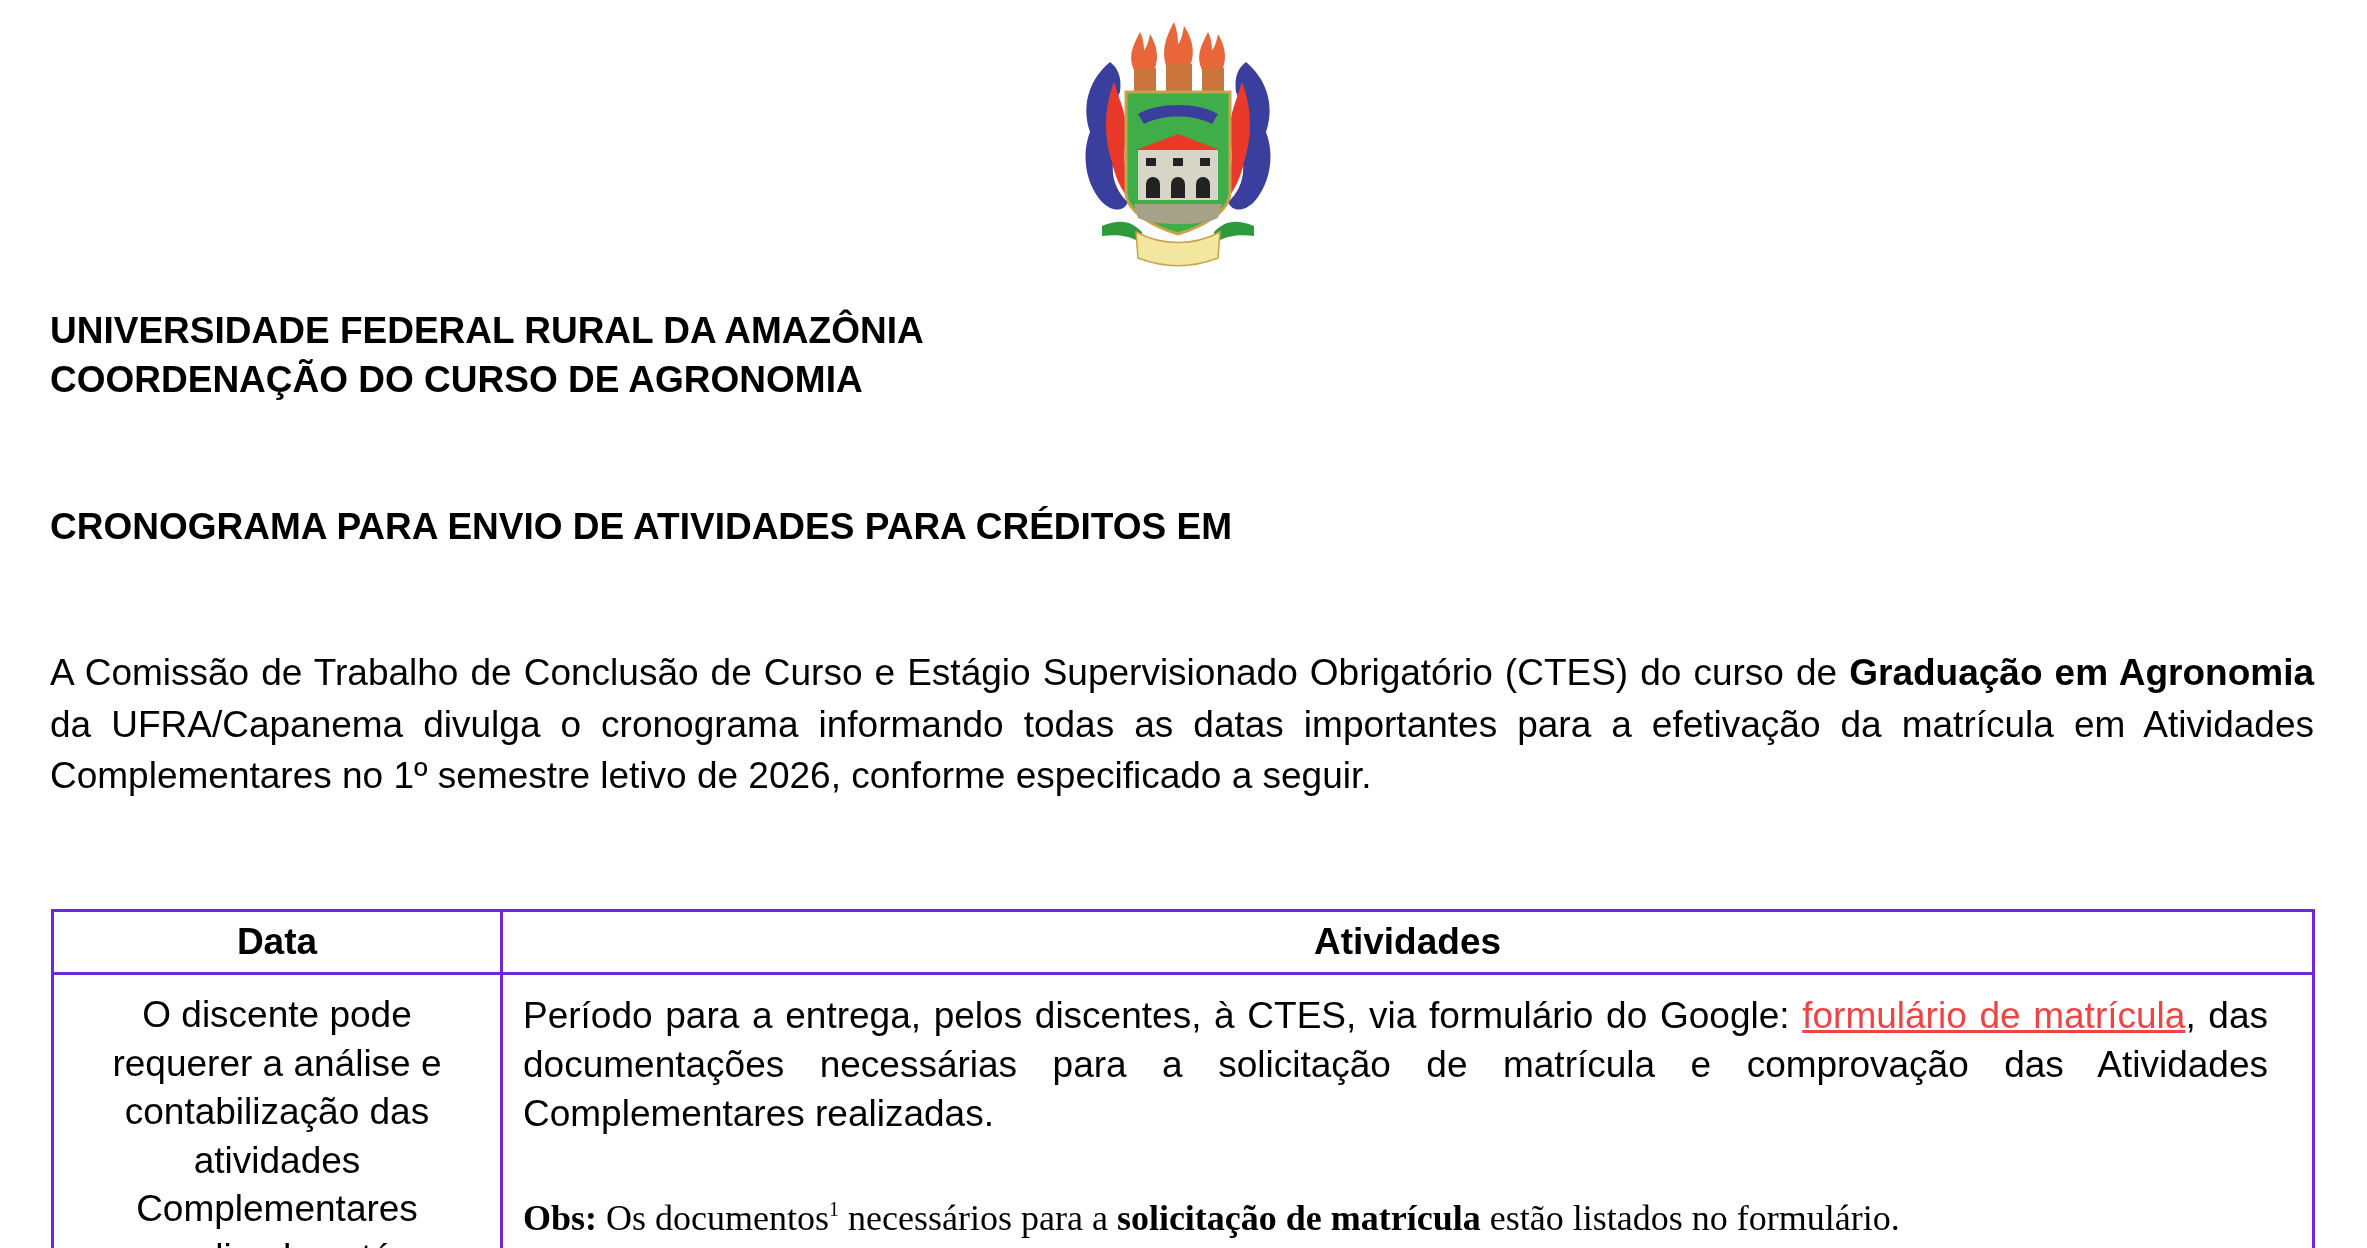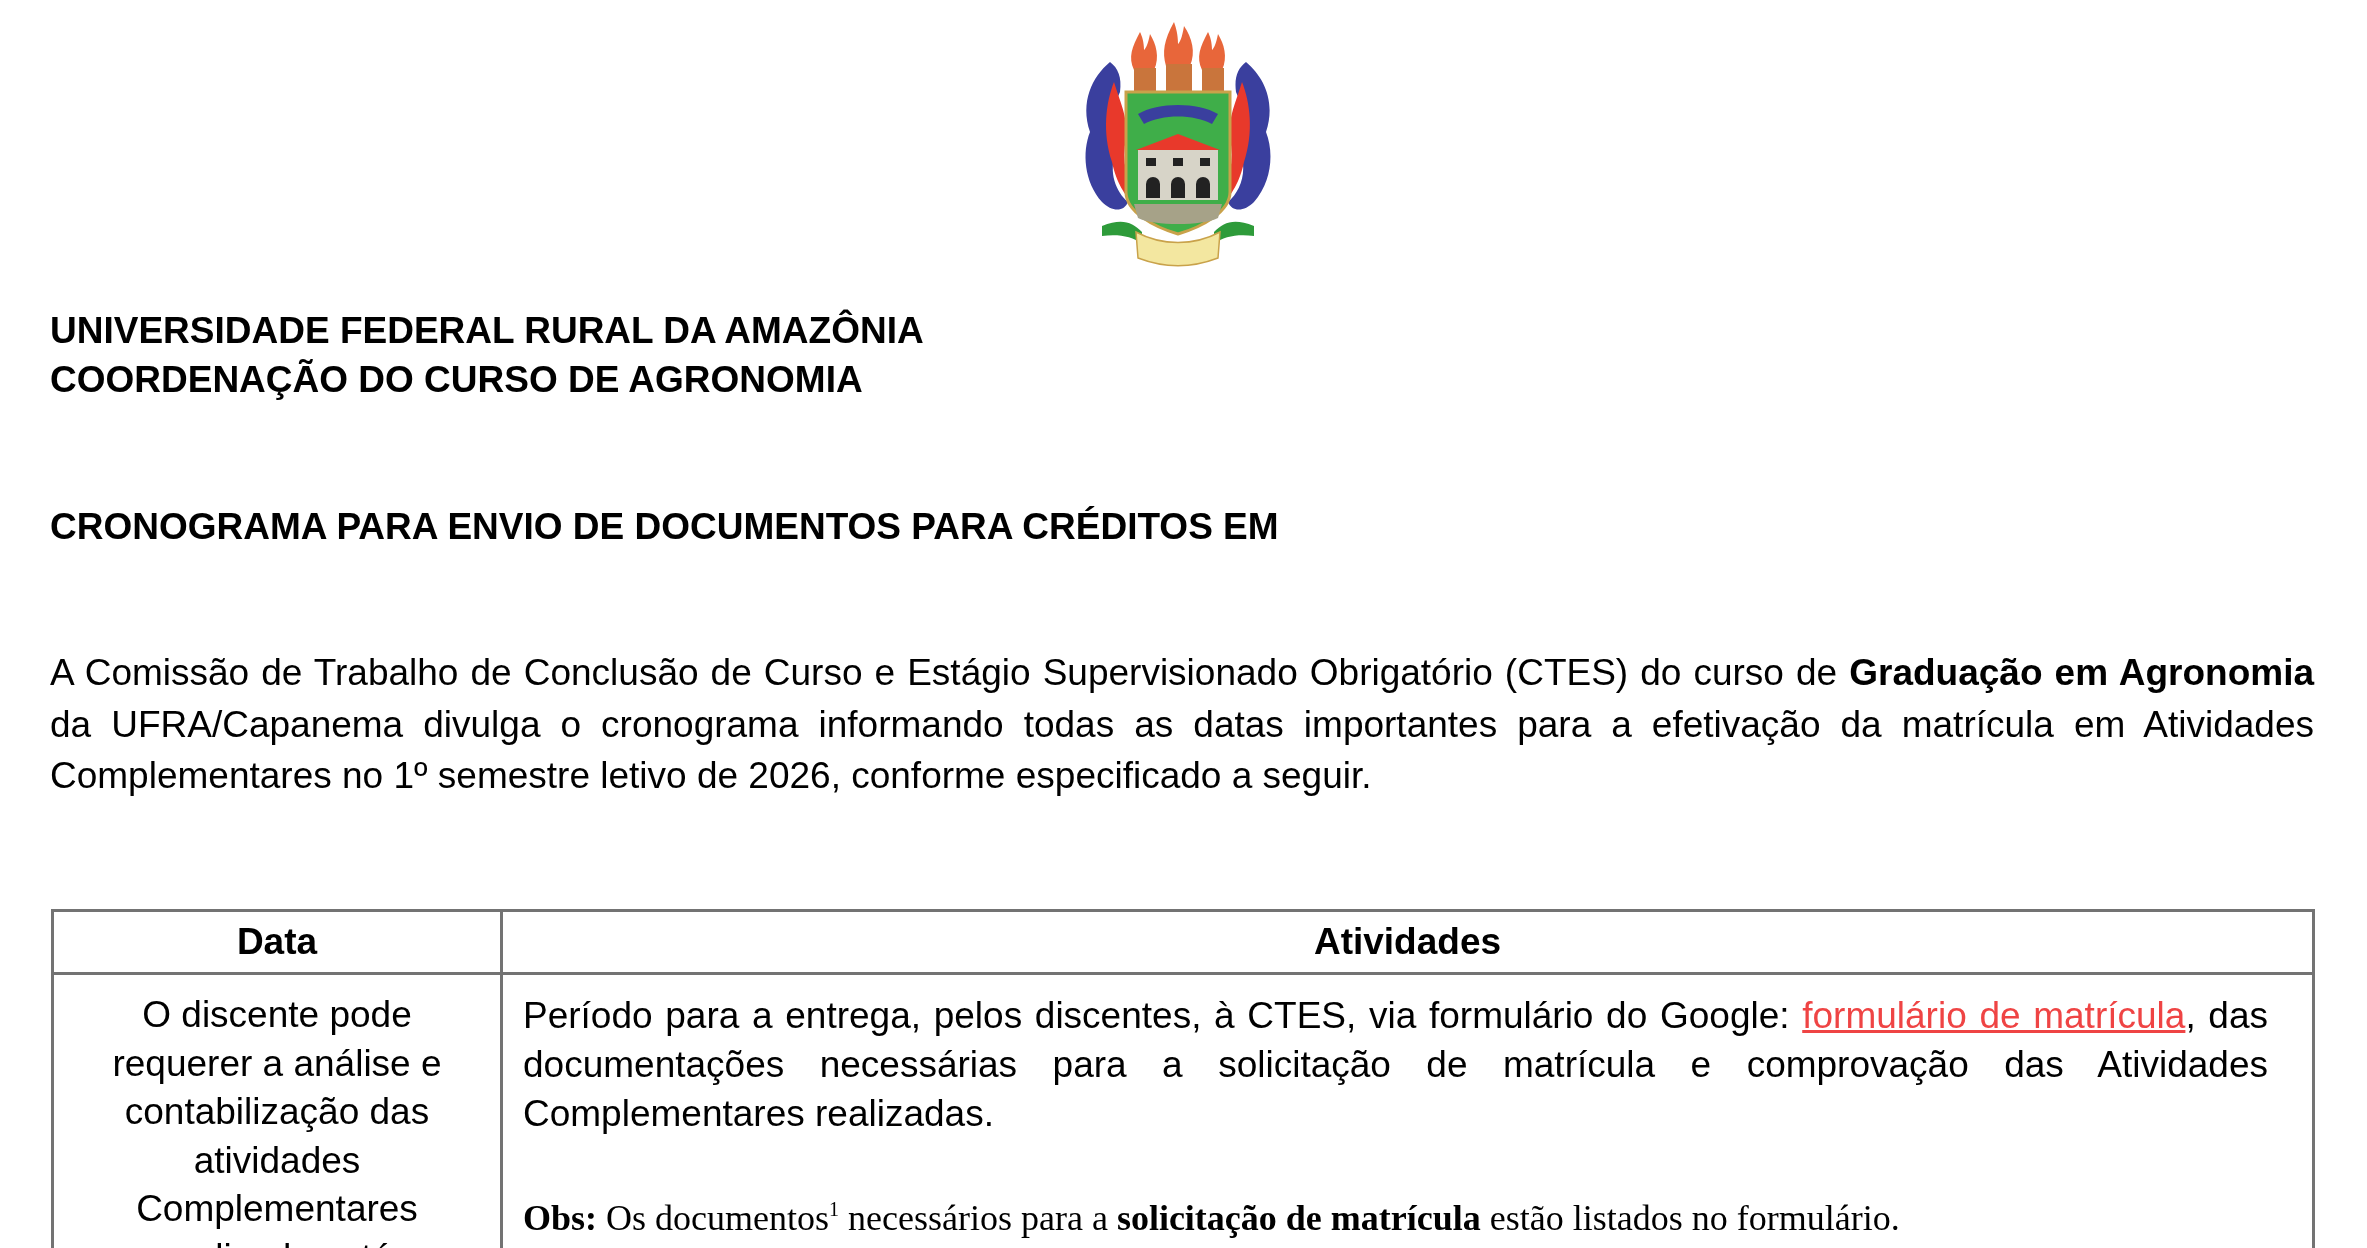--- a/index.html
+++ b/index.html
@@ -18,21 +18,21 @@
   .intro {
     position: absolute; left: 50px; top: 647px; width: 2264px;
     font-size: 37px; line-height: 51.5px; text-align: justify;
   }
   .intro b { font-weight: bold; }
   table.sched {
     position: absolute; left: 51px; top: 909px; width: 2264px;
     border-collapse: collapse; table-layout: fixed;
   }
   table.sched td, table.sched th {
-    border: 3px solid #737373; vertical-align: top; padding: 0;
+    border: 3px solid #6d28d9; vertical-align: top; padding: 0;
   }
   table.sched th {
     height: 60px; font-size: 37px; font-weight: bold; text-align: center; vertical-align: middle;
   }
   .col-data { width: 449px; }
   .cell-data {
     font-size: 37px; line-height: 48.5px; text-align: center; padding: 16px 14px 0 14px !important;
   }
   .cell-act {
     font-size: 37px; line-height: 49px; text-align: justify; padding: 16px 44px 0 20px !important;
@@ -84,21 +84,21 @@
     <path d="M74 210 C100 224,132 224,158 210 L156 236 C130 246,102 246,76 236Z" fill="#f3e7a0" stroke="#c9a24a" stroke-width="1.5"></path>
   </svg>
 </div>
 
 <div class="hdr hdr1">
   <div>UNIVERSIDADE FEDERAL RURAL DA AMAZÔNIA</div>
   <div>COORDENAÇÃO DO CURSO DE AGRONOMIA</div>
 </div>
 
 <div class="hdr hdr2">
-  <div>CRONOGRAMA PARA ENVIO DE DOCUMENTOS PARA CRÉDITOS EM</div>
+  <div>CRONOGRAMA PARA ENVIO DE ATIVIDADES PARA CRÉDITOS EM</div>
 </div>
 
 <div class="intro"><span>A Comissão de Trabalho de Conclusão de Curso e Estágio Supervisionado Obrigatório (CTES) do curso de </span><b>Graduação em Agronomia</b><span> da UFRA/Capanema divulga o cronograma informando todas as datas importantes para a efetivação da matrícula em Atividades Complementares no 1º semestre letivo de 2026, conforme especificado a seguir.</span></div>
 
 <table class="sched">
   <colgroup>
       <col class="col-data">
       <col>
     </colgroup>
   <thead>

